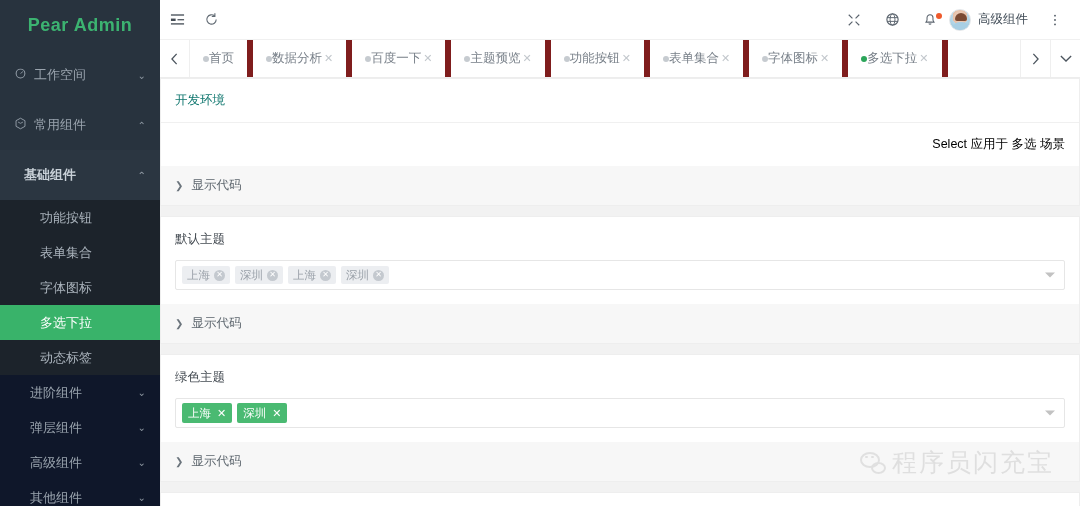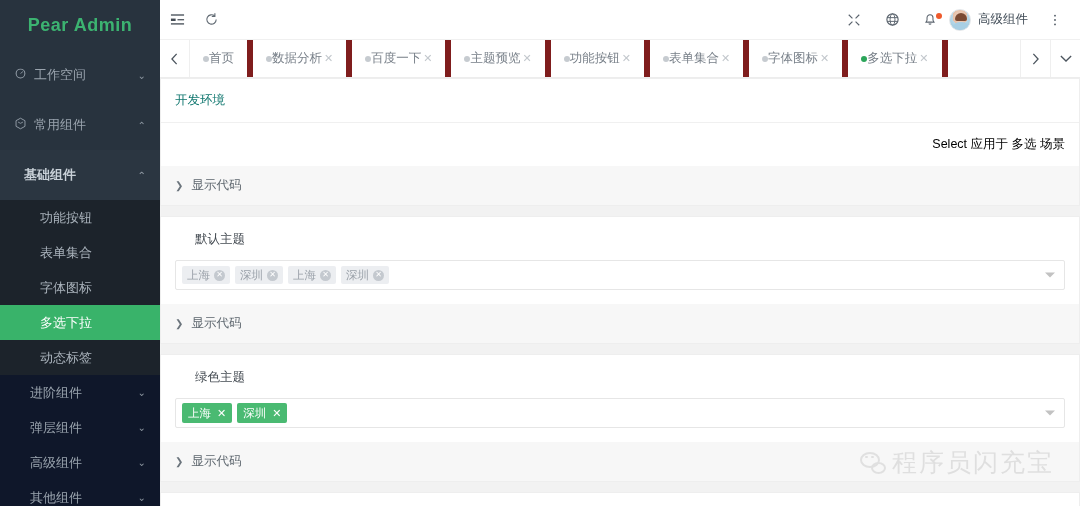--- a/index.html
+++ b/index.html
@@ -111,21 +111,21 @@
   .card-title { font-size: 12.5px; color: #0f766e; }
   .card-sub { font-size: 12.5px; color: #000000; text-align: right; }
   .codebar {
     background: #f7f7f7; border: 1px solid #eeeeee; border-top: none;
     padding: 11px 14px; font-size: 12.5px; color: #5d666e;
     display: flex; align-items: center; gap: 8px; cursor: pointer;
   }
   .codebar .chev { font-size: 10px; color: #6b747c; }
   .gap { height: 10px; background: #f2f2f2; }
 
-  .label { font-size: 12.5px; color: #444b52; padding: 14px 14px 0 14px; margin-left: 20px; }
+  .label { font-size: 12.5px; color: #444b52; padding: 14px 14px 0 14px; }
   .sel-wrap { padding: 12px 14px 14px 14px; }
   .select {
     height: 30px; border: 1px solid #e6e6e6; border-radius: 2px; background: #fff;
     display: flex; align-items: center; padding: 0 6px; position: relative; cursor: pointer;
   }
   .caret {
     position: absolute; right: 9px; top: 50%; transform: translateY(-50%);
     width: 0; height: 0; border-left: 5px solid transparent; border-right: 5px solid transparent;
     border-top: 5px solid #c2c2c2;
   }

